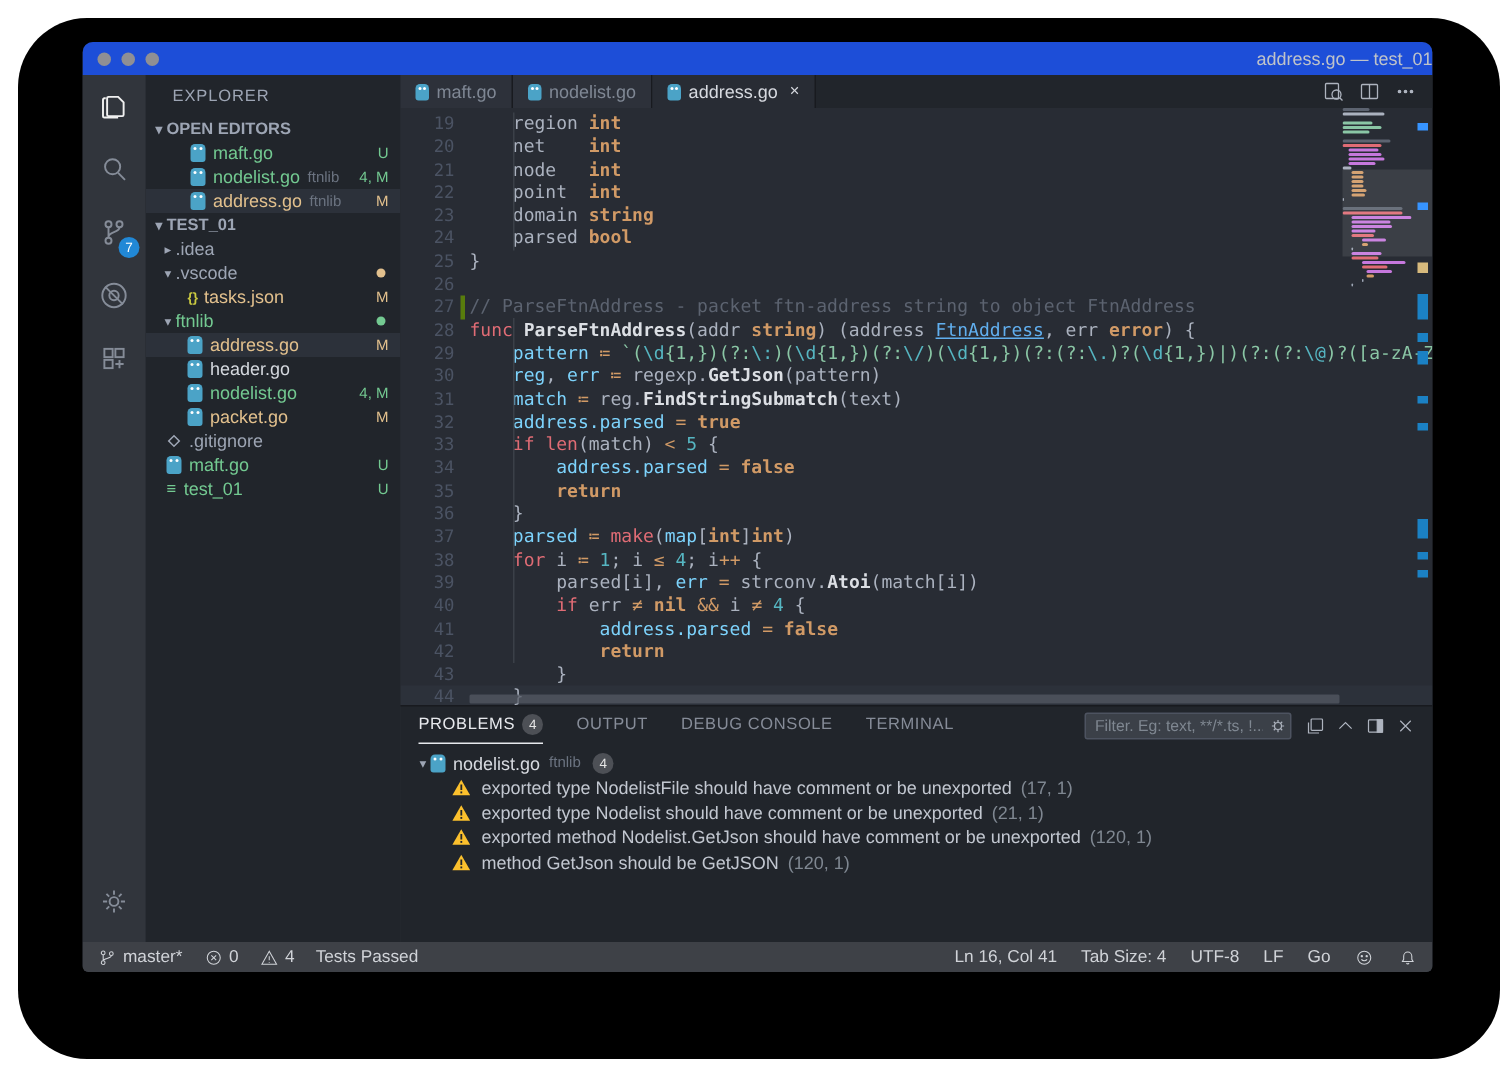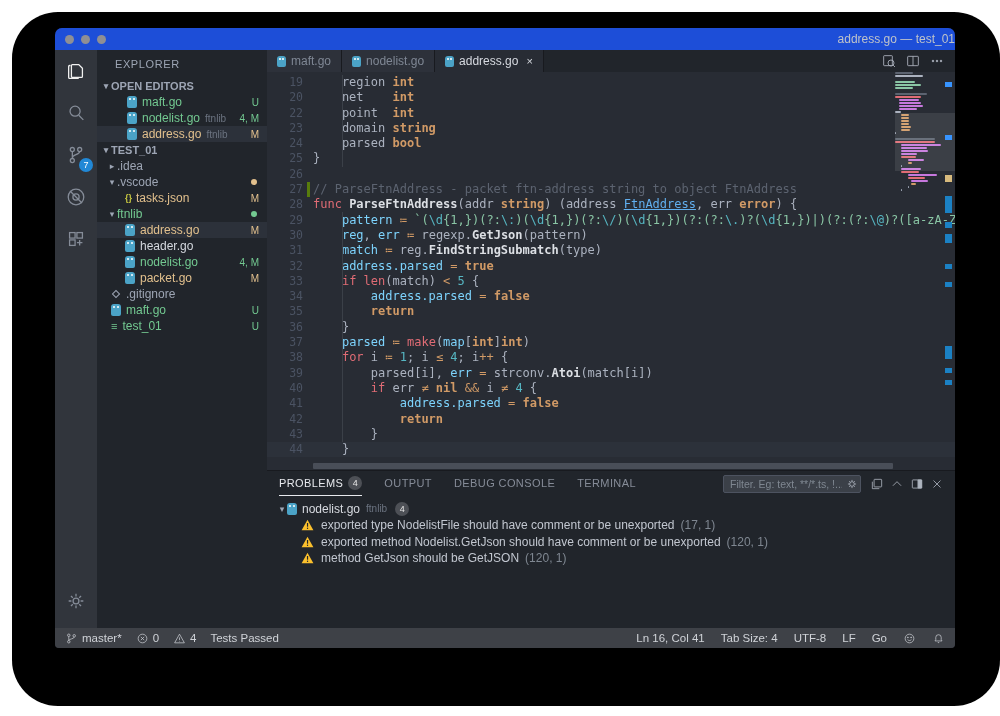--- a/index.html
+++ b/index.html
@@ -285,30 +285,31 @@
                   <circle cx="18" cy="12" r="1.2" fill="currentColor"></circle>
                 </svg>
               </span>
           </div>
         </div>
 
         <div id="codearea">
           <div id="code-lines">
               <div class="code-line"><span class="ln">19</span><span class="gut"></span><span class="code-text"><span class="sp">    region </span><span class="st">int</span></span></div>
               <div class="code-line"><span class="ln">20</span><span class="gut"></span><span class="code-text"><span class="sp">    net    </span><span class="st">int</span></span></div>
+              <div class="code-line"><span class="ln">21</span><span class="gut"></span><span class="code-text"><span class="sp">    node   </span><span class="st">int</span></span></div>
               <div class="code-line"><span class="ln">22</span><span class="gut"></span><span class="code-text"><span class="sp">    point  </span><span class="st">int</span></span></div>
               <div class="code-line"><span class="ln">23</span><span class="gut"></span><span class="code-text"><span class="sp">    domain </span><span class="st">string</span></span></div>
               <div class="code-line"><span class="ln">24</span><span class="gut"></span><span class="code-text"><span class="sp">    parsed </span><span class="st">bool</span></span></div>
               <div class="code-line"><span class="ln">25</span><span class="gut"></span><span class="code-text"><span class="sp">}</span></span></div>
               <div class="code-line"><span class="ln">26</span><span class="gut"></span><span class="code-text"></span></div>
               <div class="code-line"><span class="ln">27</span><span class="gut"><span class="added"></span></span><span class="code-text"><span class="sc">// ParseFtnAddress - packet ftn-address string to object FtnAddress</span></span></div>
               <div class="code-line"><span class="ln">28</span><span class="gut"></span><span class="code-text"><span class="sk">func </span><span class="sw">ParseFtnAddress</span><span class="sp">(addr </span><span class="st">string</span><span class="sp">) (address </span><span class="su">FtnAddress</span><span class="sp">, err </span><span class="st">error</span><span class="sp">) {</span></span></div>
               <div class="code-line"><span class="ln">29</span><span class="gut"></span><span class="code-text"><span class="sp">    </span><span class="sv">pattern</span><span class="sp"> </span><span class="so">≔</span><span class="sp"> </span><span class="ss">`(</span><span class="se">\d</span><span class="ss">{1,})(?:</span><span class="se">\:</span><span class="ss">)(</span><span class="se">\d</span><span class="ss">{1,})(?:</span><span class="se">\/</span><span class="ss">)(</span><span class="se">\d</span><span class="ss">{1,})(?:(?:</span><span class="se">\.</span><span class="ss">)?(</span><span class="se">\d</span><span class="ss">{1,})|)(?:(?:</span><span class="se">\@</span><span class="ss">)?([a-zA-Z</span></span></div>
               <div class="code-line"><span class="ln">30</span><span class="gut"></span><span class="code-text"><span class="sp">    </span><span class="sv">reg</span><span class="sp">, </span><span class="sv">err</span><span class="sp"> </span><span class="so">≔</span><span class="sp"> regexp.</span><span class="sf">GetJson</span><span class="sp">(pattern)</span></span></div>
-              <div class="code-line"><span class="ln">31</span><span class="gut"></span><span class="code-text"><span class="sp">    </span><span class="sv">match</span><span class="sp"> </span><span class="so">≔</span><span class="sp"> reg.</span><span class="sf">FindStringSubmatch</span><span class="sp">(type)</span></span></div>
+              <div class="code-line"><span class="ln">31</span><span class="gut"></span><span class="code-text"><span class="sp">    </span><span class="sv">match</span><span class="sp"> </span><span class="so">≔</span><span class="sp"> reg.</span><span class="sf">FindStringSubmatch</span><span class="sp">(text)</span></span></div>
               <div class="code-line"><span class="ln">32</span><span class="gut"></span><span class="code-text"><span class="sp">    </span><span class="sv">address.parsed</span><span class="sp"> </span><span class="so">=</span><span class="sp"> </span><span class="st">true</span></span></div>
               <div class="code-line"><span class="ln">33</span><span class="gut"></span><span class="code-text"><span class="sp">    </span><span class="sk">if </span><span class="sk">len</span><span class="sp">(match) </span><span class="so">&lt;</span><span class="sp"> </span><span class="sn">5</span><span class="sp"> {</span></span></div>
               <div class="code-line"><span class="ln">34</span><span class="gut"></span><span class="code-text"><span class="sp">        </span><span class="sv">address.parsed</span><span class="sp"> </span><span class="so">=</span><span class="sp"> </span><span class="st">false</span></span></div>
               <div class="code-line"><span class="ln">35</span><span class="gut"></span><span class="code-text"><span class="sp">        </span><span class="st">return</span></span></div>
               <div class="code-line"><span class="ln">36</span><span class="gut"></span><span class="code-text"><span class="sp">    }</span></span></div>
               <div class="code-line"><span class="ln">37</span><span class="gut"></span><span class="code-text"><span class="sp">    </span><span class="sv">parsed</span><span class="sp"> </span><span class="so">≔</span><span class="sp"> </span><span class="sk">make</span><span class="sp">(</span><span class="sv">map</span><span class="sp">[</span><span class="st">int</span><span class="sp">]</span><span class="st">int</span><span class="sp">)</span></span></div>
               <div class="code-line"><span class="ln">38</span><span class="gut"></span><span class="code-text"><span class="sp">    </span><span class="sk">for </span><span class="sp">i </span><span class="so">≔</span><span class="sp"> </span><span class="sn">1</span><span class="sp">; i </span><span class="so">≤</span><span class="sp"> </span><span class="sn">4</span><span class="sp">; i</span><span class="so">++</span><span class="sp"> {</span></span></div>
               <div class="code-line"><span class="ln">39</span><span class="gut"></span><span class="code-text"><span class="sp">        parsed[i], </span><span class="sv">err</span><span class="sp"> </span><span class="so">=</span><span class="sp"> strconv.</span><span class="sf">Atoi</span><span class="sp">(match[i])</span></span></div>
               <div class="code-line"><span class="ln">40</span><span class="gut"></span><span class="code-text"><span class="sp">        </span><span class="sk">if </span><span class="sp">err </span><span class="so">≠</span><span class="sp"> </span><span class="st">nil</span><span class="sp"> </span><span class="so">&amp;&amp;</span><span class="sp"> i </span><span class="so">≠</span><span class="sp"> </span><span class="sn">4</span><span class="sp"> {</span></span></div>
               <div class="code-line"><span class="ln">41</span><span class="gut"></span><span class="code-text"><span class="sp">            </span><span class="sv">address.parsed</span><span class="sp"> </span><span class="so">=</span><span class="sp"> </span><span class="st">false</span></span></div>
@@ -518,20 +519,29 @@
                 </svg>
                 <span>exported type NodelistFile should have comment or be unexported</span>
                 <span class="prob-loc">(17, 1)</span>
               </div>
               <div class="prob-row">
                 <svg class="warn-tri" viewBox="0 0 16 15">
                   <path d="M8 1L15.4 14H0.6z" fill="#fbc02d"></path>
                   <rect x="7.3" y="5" width="1.5" height="4.6" fill="#21252b"></rect>
                   <rect x="7.3" y="10.8" width="1.5" height="1.6" fill="#21252b"></rect>
                 </svg>
+                <span>exported type Nodelist should have comment or be unexported</span>
+                <span class="prob-loc">(21, 1)</span>
+              </div>
+              <div class="prob-row">
+                <svg class="warn-tri" viewBox="0 0 16 15">
+                  <path d="M8 1L15.4 14H0.6z" fill="#fbc02d"></path>
+                  <rect x="7.3" y="5" width="1.5" height="4.6" fill="#21252b"></rect>
+                  <rect x="7.3" y="10.8" width="1.5" height="1.6" fill="#21252b"></rect>
+                </svg>
                 <span>exported method Nodelist.GetJson should have comment or be unexported</span>
                 <span class="prob-loc">(120, 1)</span>
               </div>
               <div class="prob-row">
                 <svg class="warn-tri" viewBox="0 0 16 15">
                   <path d="M8 1L15.4 14H0.6z" fill="#fbc02d"></path>
                   <rect x="7.3" y="5" width="1.5" height="4.6" fill="#21252b"></rect>
                   <rect x="7.3" y="10.8" width="1.5" height="1.6" fill="#21252b"></rect>
                 </svg>
                 <span>method GetJson should be GetJSON</span>

